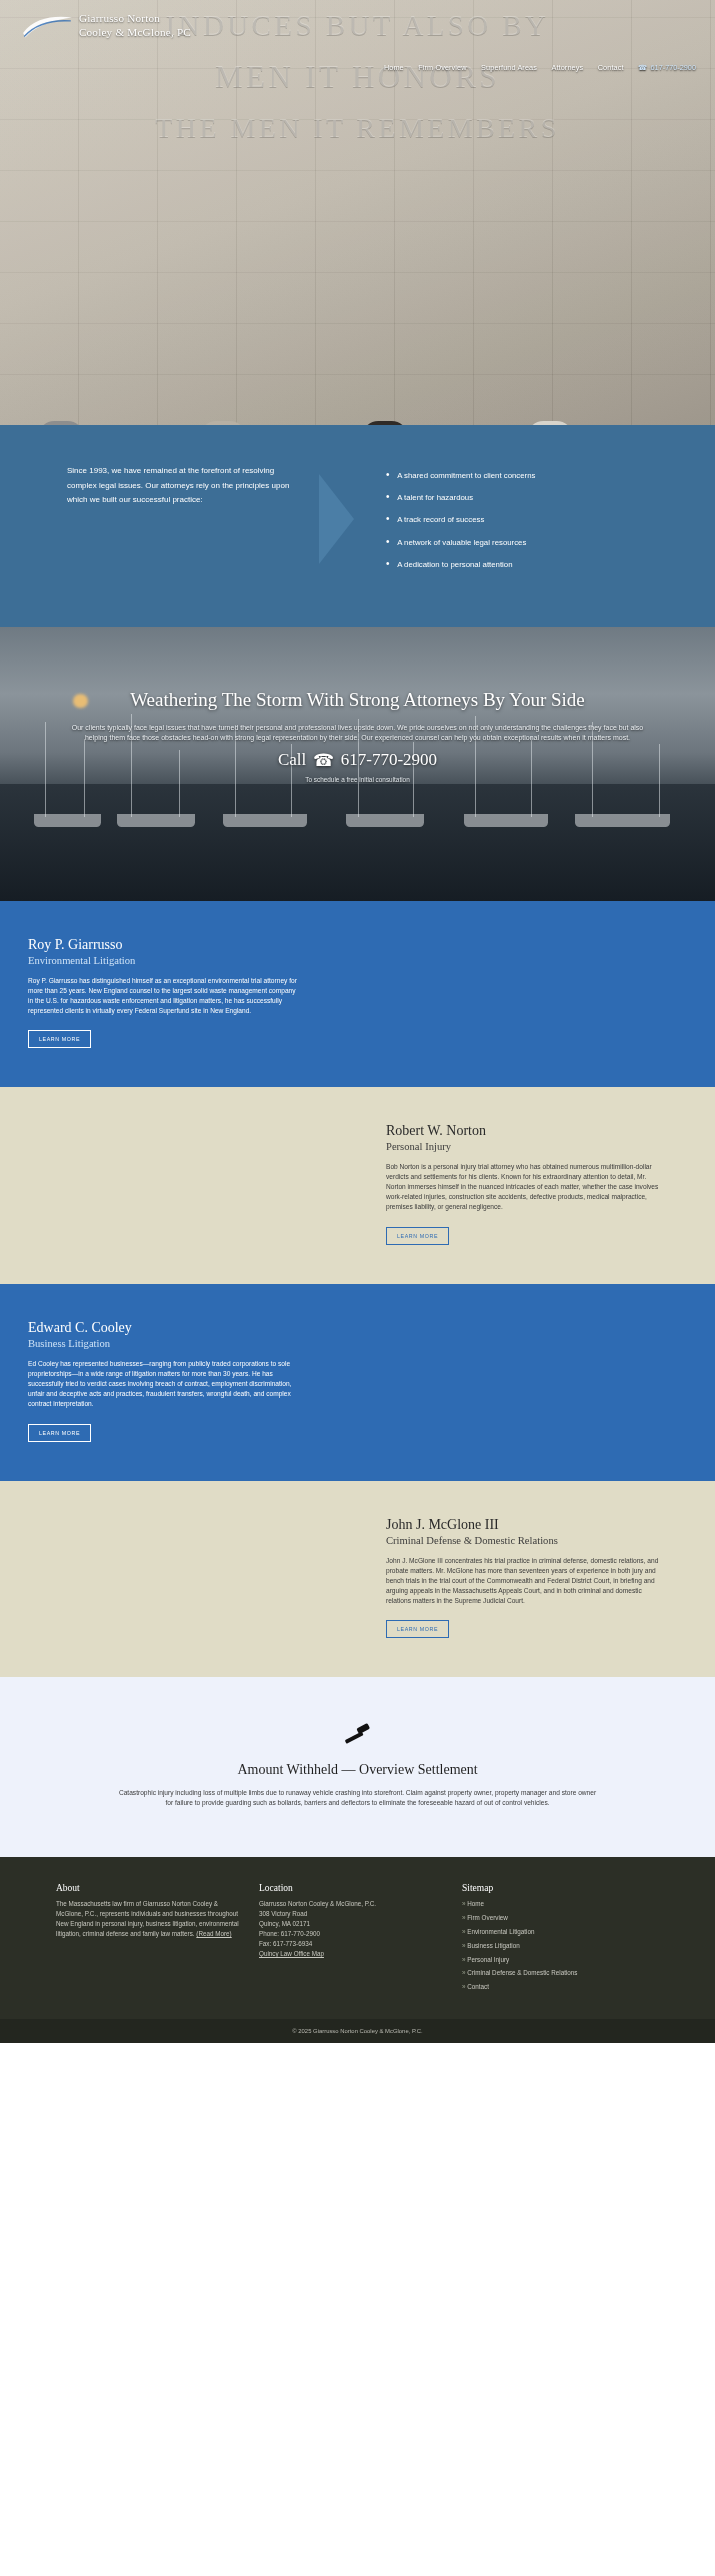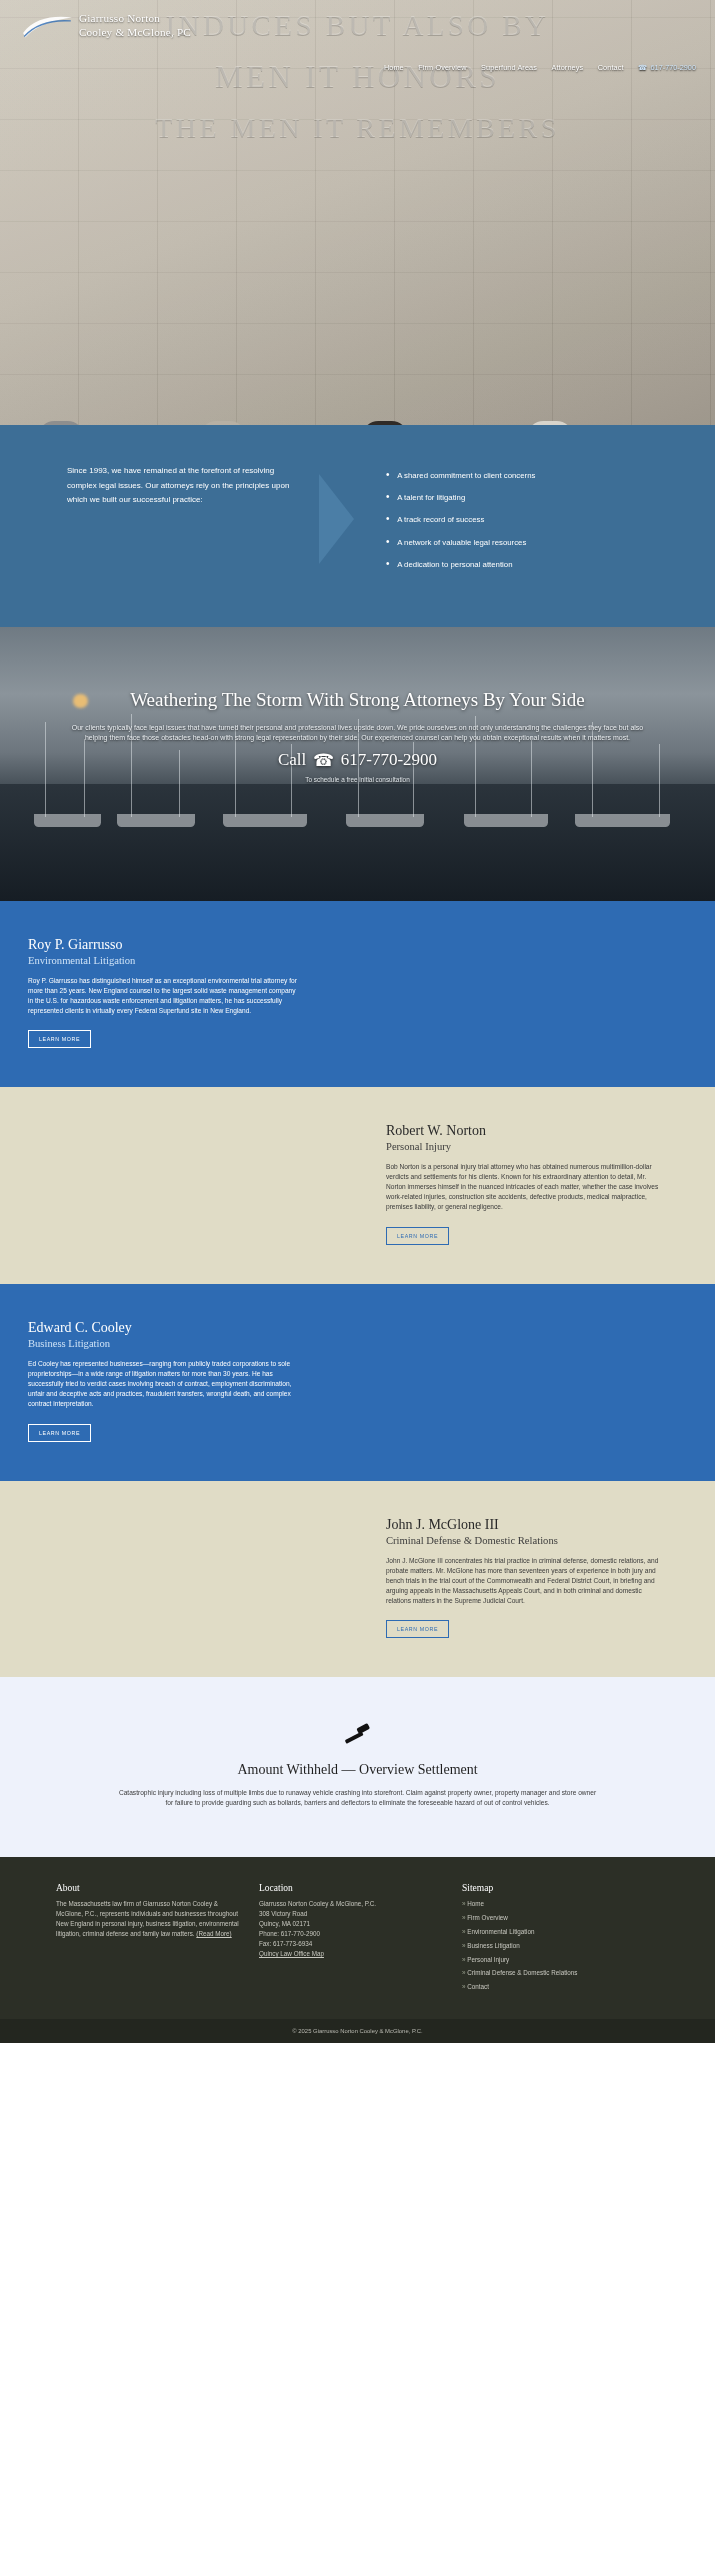--- a/index.html
+++ b/index.html
@@ -334,21 +334,21 @@
 
   <section class="intro">
     <div class="intro-inner">
       <div class="intro-left">
         <p>Since 1993, we have remained at the forefront of resolving complex legal issues. Our attorneys rely on the principles upon which we built our successful practice:</p>
         <div class="intro-arrow"></div>
       </div>
       <div class="intro-right">
         <ul>
           <li>A shared commitment to client concerns</li>
-          <li>A talent for litigating</li>
+          <li>A talent for hazardous</li>
           <li>A track record of success</li>
           <li>A network of valuable legal resources</li>
           <li>A dedication to personal attention</li>
         </ul>
       </div>
     </div>
   </section>
 
   <section class="storm">
     <div class="storm-sky"></div>

